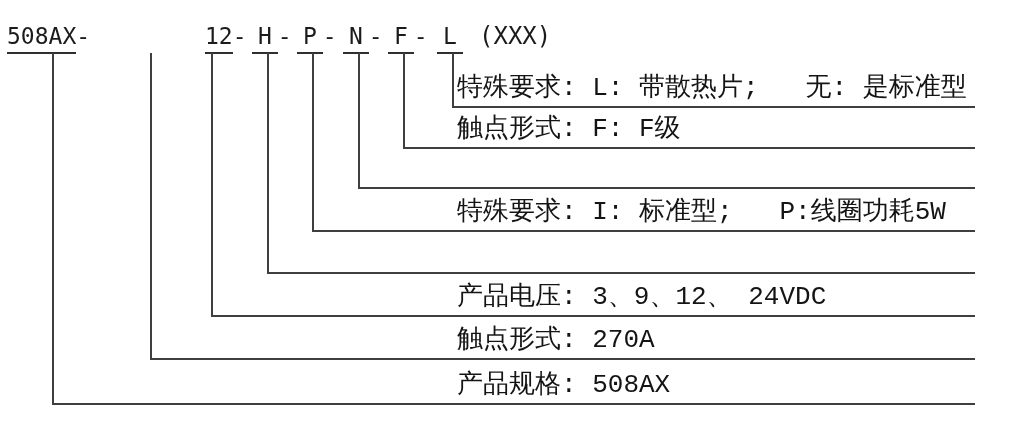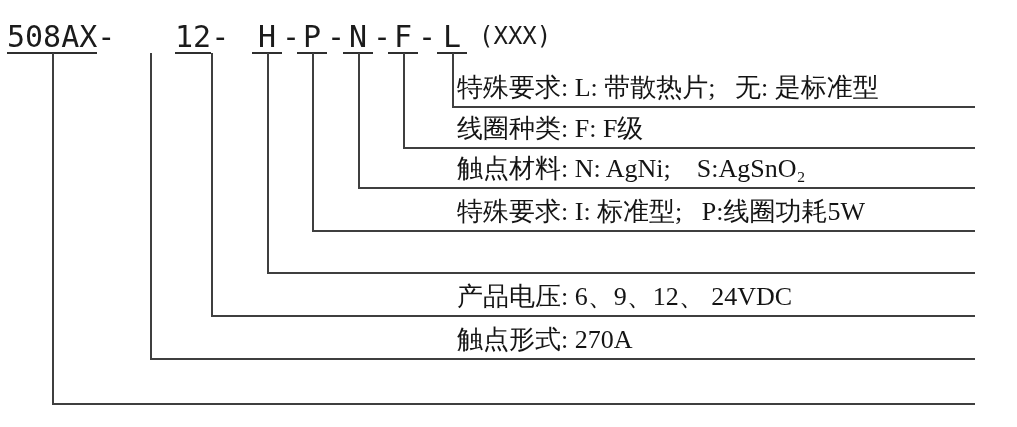--- a/index.html
+++ b/index.html
@@ -13,21 +13,21 @@
     height: 427px;
     background: #ffffff;
     overflow: hidden;
     font-family: "DejaVu Sans", sans-serif;
   }
   
   .code-seg {
     position: absolute;
     top: 21px;
     font-family: "DejaVu Sans Mono", monospace;
-    font-size: 30px;
+    font-size: 23px;
     line-height: 31px;
     color: #1b1b1b;
     white-space: pre;
   }
   .code-seg .u {
     display: inline-block;
     line-height: 31px;
     border-bottom: 2px solid #2f2f2f;
   }
   .code-seg .u.pad {
@@ -57,34 +57,34 @@
   .hline {
     position: absolute;
     height: 1.5px;
     background: #3f3f3f;
   }
   
   .rowtext {
     position: absolute;
     left: 457px;
     height: 32px;
-    font-family: Liberation Serif, serif;
+    font-family: Liberation Mono, monospace;
     font-size: 26px;
     line-height: 32px;
     color: #141414;
     white-space: pre;
   }
 </style>
 </head>
 <body>
 
 <div class="canvas">
 
   <span class="code-seg" style="left:7px"><span class="u">508AX</span><span class="dash">-</span></span>
-  <span class="code-seg" style="left:175px"><span class="u">12</span><span class="dash">-</span></span>
+  <span class="code-seg" style="left:205px"><span class="u">12</span><span class="dash">-</span></span>
   <span class="code-seg" style="left:252px"><span class="u pad">H</span><span class="dash">-</span></span>
   <span class="code-seg" style="left:297px"><span class="u pad">P</span><span class="dash">-</span></span>
   <span class="code-seg" style="left:343px"><span class="u pad">N</span><span class="dash">-</span></span>
   <span class="code-seg" style="left:388px"><span class="u pad">F</span><span class="dash">-</span></span>
   <span class="code-seg" style="left:437px"><span class="u pad">L</span><span class="dash"></span></span>
   <span class="code-suffix">(XXX)</span>
 
   <div class="vline" style="left:452px; height:54px"></div>
   <div class="vline" style="left:403px; height:95px"></div>
   <div class="vline" style="left:358px; height:135px"></div>
@@ -97,19 +97,19 @@
   <div class="hline" style="left:452px; top:106px; width:523px"></div>
   <div class="hline" style="left:403px; top:147px; width:572px"></div>
   <div class="hline" style="left:358px; top:187px; width:617px"></div>
   <div class="hline" style="left:312px; top:230px; width:663px"></div>
   <div class="hline" style="left:267px; top:272px; width:708px"></div>
   <div class="hline" style="left:211px; top:315px; width:764px"></div>
   <div class="hline" style="left:150px; top:358px; width:825px"></div>
   <div class="hline" style="left:52px;  top:403px; width:923px"></div>
 
   <div class="rowtext" style="top:72px">特殊要求: L: 带散热片;   无: 是标准型</div>
-  <div class="rowtext" style="top:113px">线圈种类: F: F级</div>
-  <div class="rowtext" style="top:153px">触点材料: N: AgNi;    S:AgSnO₂</div>
+  <div class="rowtext" style="top:113px">触点形式: F: F级</div>
   <div class="rowtext" style="top:196px">特殊要求: I: 标准型;   P:线圈功耗5W</div>
-  <div class="rowtext" style="top:281px">产品电压: 6、9、12、 24VDC</div>
+  <div class="rowtext" style="top:281px">产品电压: 3、9、12、 24VDC</div>
   <div class="rowtext" style="top:324px">触点形式: 270A</div>
+  <div class="rowtext" style="top:369px">产品规格: 508AX</div>
 
 </div>
 
 </body></html>

